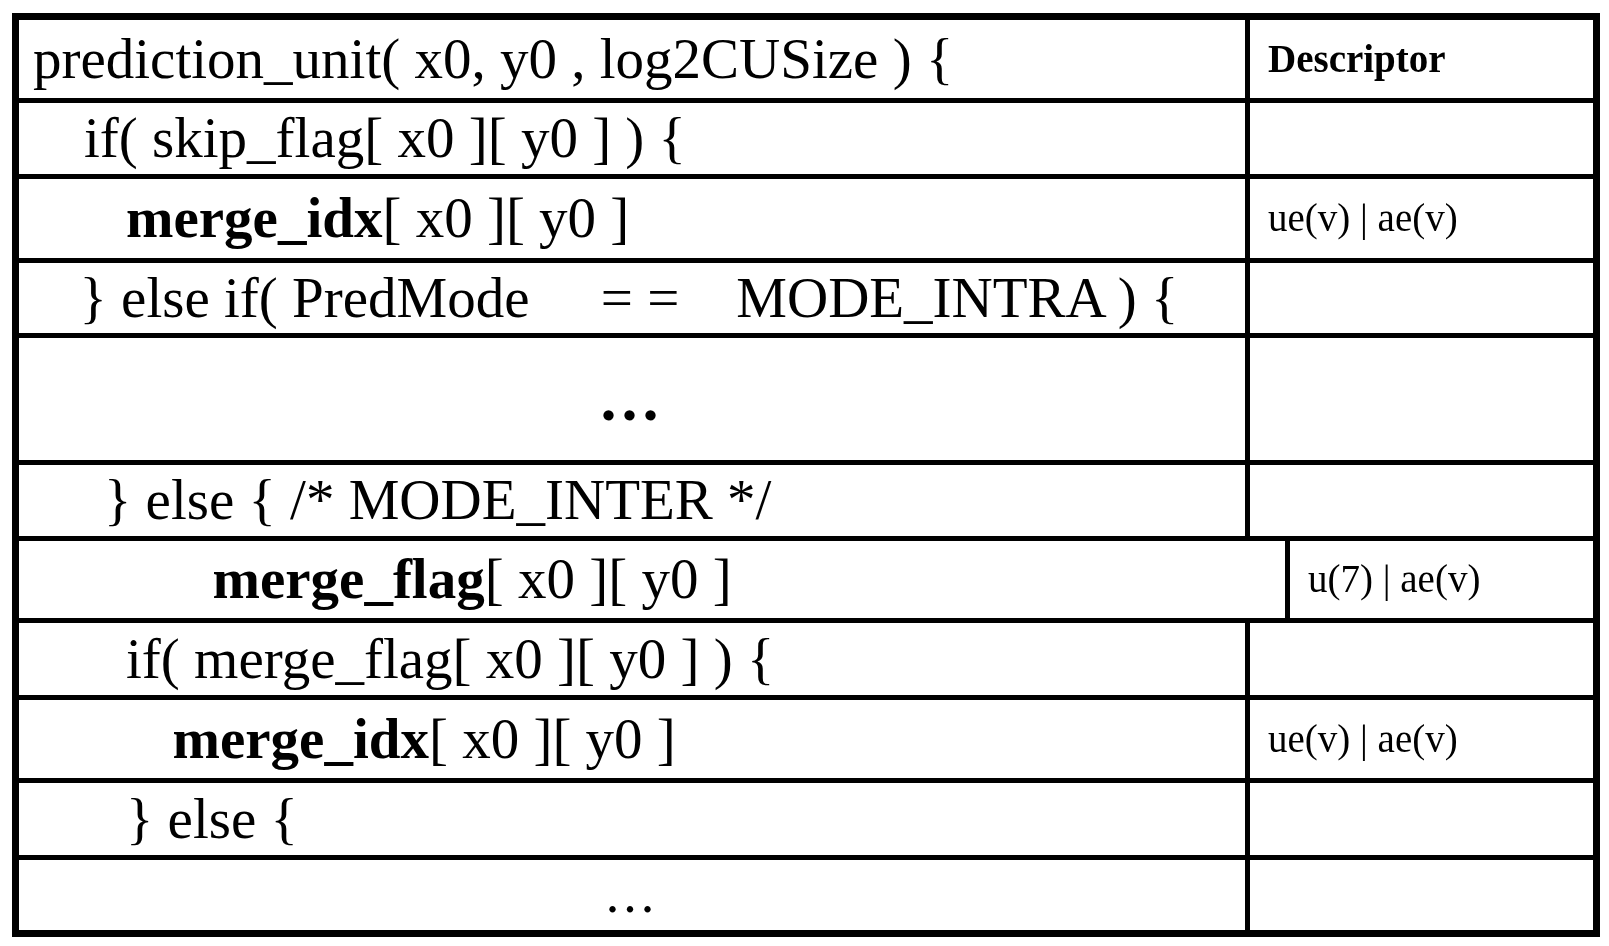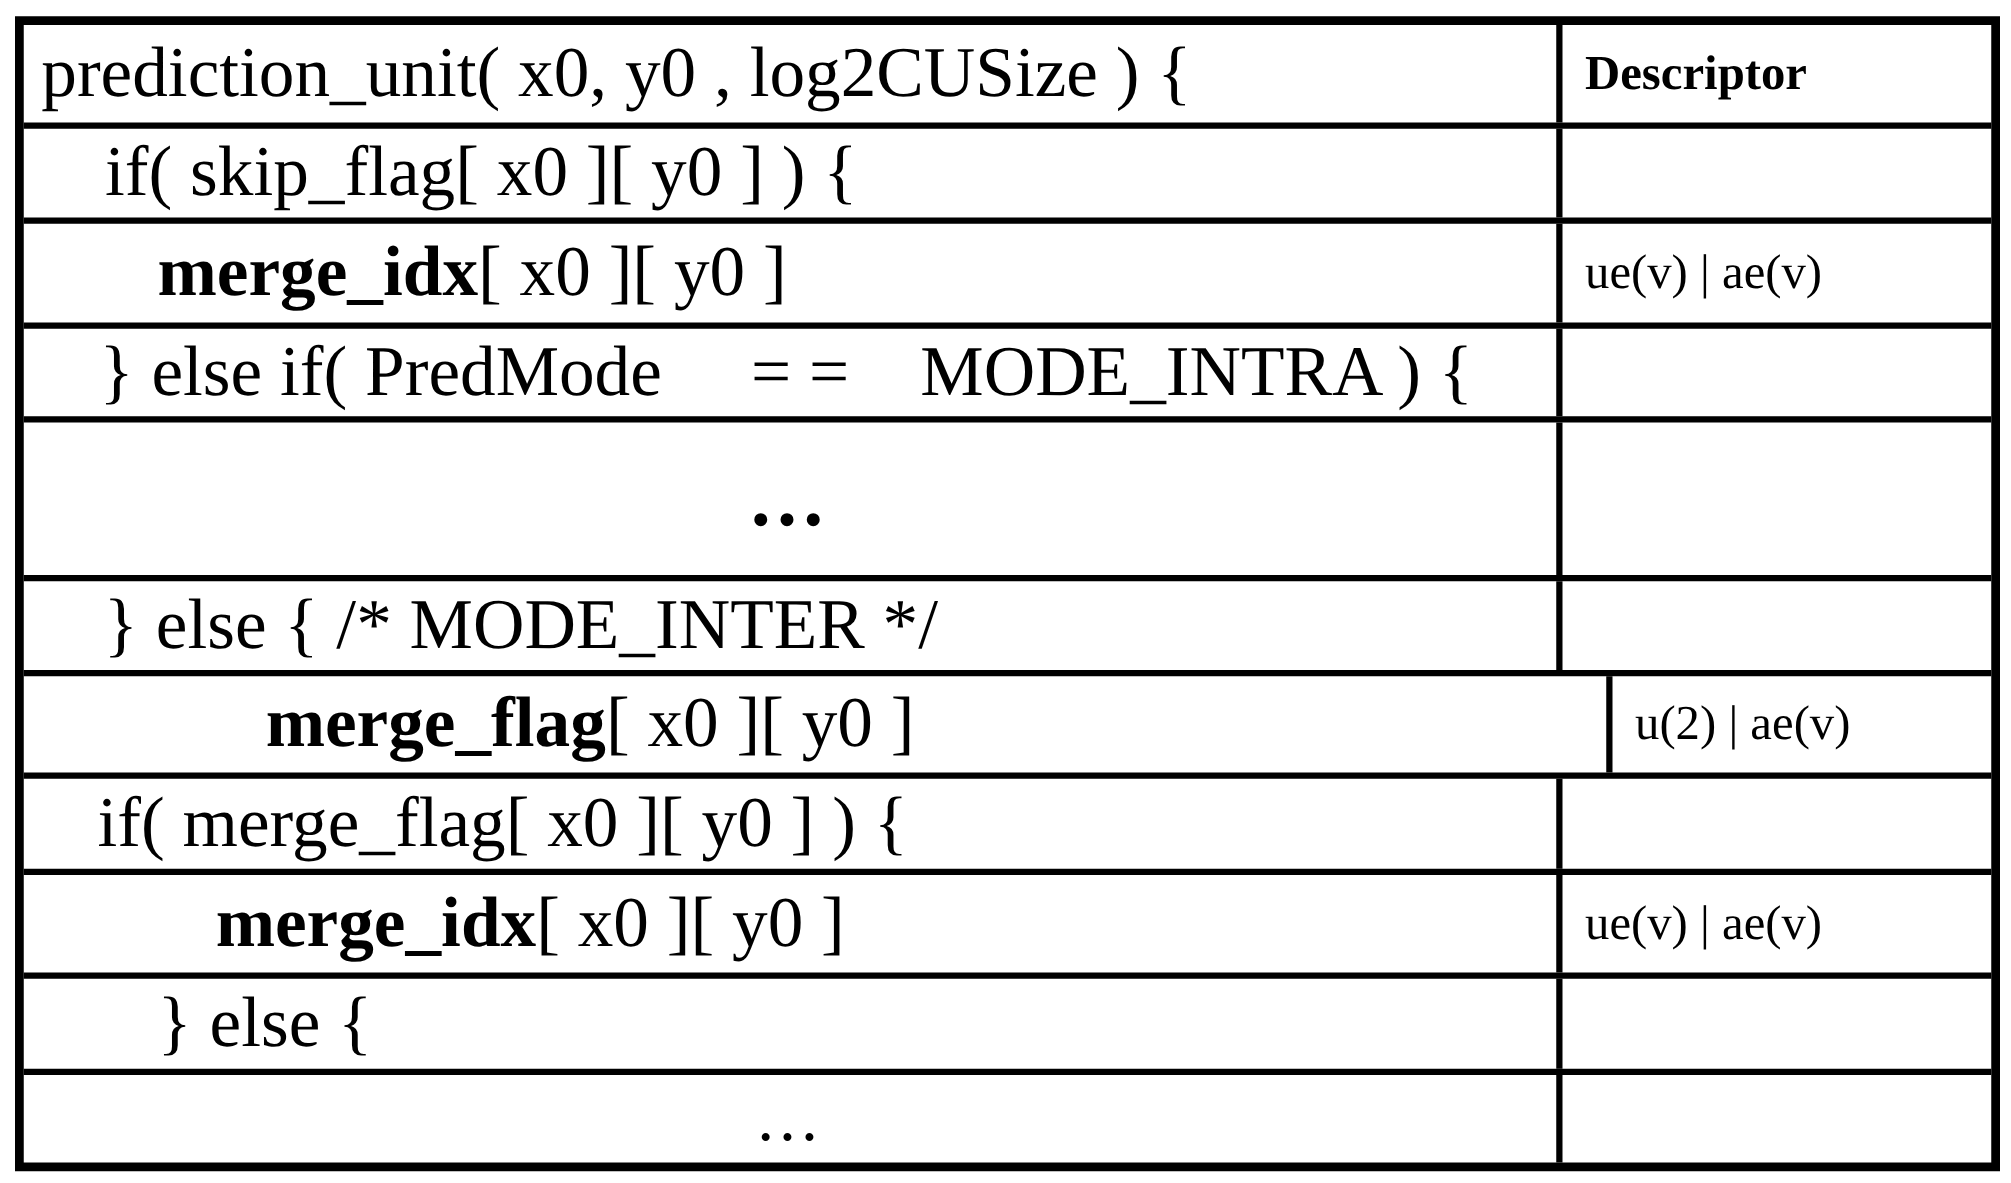--- a/index.html
+++ b/index.html
@@ -101,31 +101,31 @@
     <div class="cell syntax" style="padding-left: 60.5px;"><span>} else if( PredMode     = =    MODE_INTRA ) {</span></div>
     <div class="cell desc"></div>
   </div>
 
   <div class="row" style="height: 122px;">
     <div class="cell syntax center ellipsis-large"><span class="bold">...</span></div>
     <div class="cell desc"></div>
   </div>
 
   <div class="row" style="height: 71px;">
-    <div class="cell syntax" style="padding-left: 64px;"><span>} else { /* MODE_INTER */</span></div>
+    <div class="cell syntax" style="padding-left: 85px;"><span>} else { /* MODE_INTER */</span></div>
     <div class="cell desc"></div>
   </div>
 
   <div class="row" style="height: 77px;">
     <div class="cell syntax" style="padding-left: 153.5px; margin-left: 40px;"><span class="bold">merge_flag</span><span>[ x0 ][ y0 ]</span></div>
-    <div class="cell desc">u(2) | ae(v)</div>
+    <div class="cell desc">u(7) | ae(v)</div>
   </div>
 
   <div class="row" style="height: 72px;">
-    <div class="cell syntax" style="padding-left: 59px;"><span>if( merge_flag[ x0 ][ y0 ] ) {</span></div>
+    <div class="cell syntax" style="padding-left: 107px;"><span>if( merge_flag[ x0 ][ y0 ] ) {</span></div>
     <div class="cell desc"></div>
   </div>
 
   <div class="row" style="height: 78px;">
     <div class="cell syntax" style="padding-left: 153.5px;"><span class="bold">merge_idx</span><span>[ x0 ][ y0 ]</span></div>
     <div class="cell desc">ue(v) | ae(v)</div>
   </div>
 
   <div class="row" style="height: 72px;">
     <div class="cell syntax" style="padding-left: 107px;"><span>} else {</span></div>

